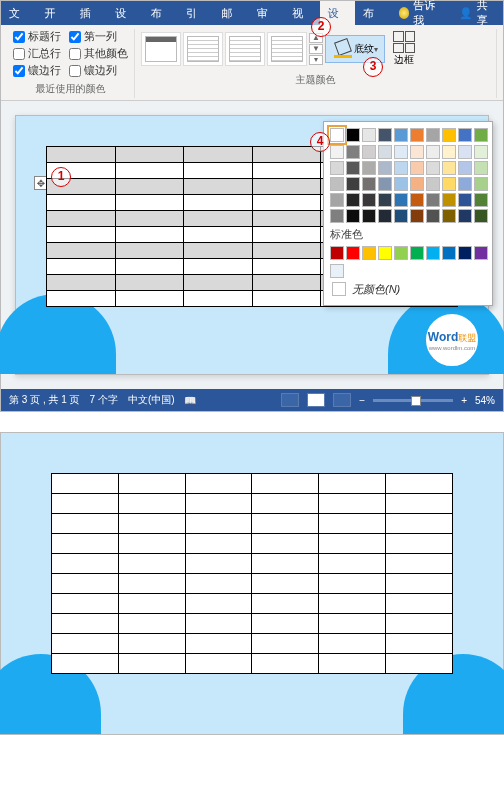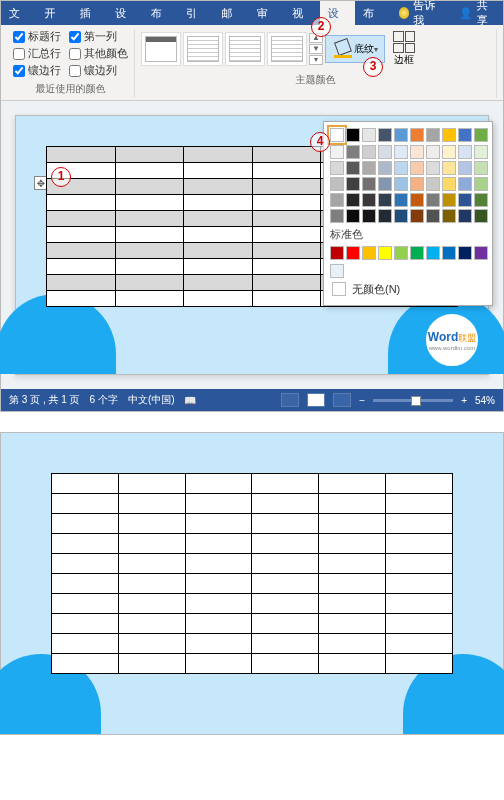--- a/index.html
+++ b/index.html
@@ -38,21 +38,21 @@
   .bicon{width:22px;height:22px;display:grid;grid-template-columns:1fr 1fr;grid-template-rows:1fr 1fr;gap:1px;}
   .bicon div{border:1px solid #555;}
   
   
   .color-popup { position: absolute; right: 10px; top: 20px; width: 170px; background: #fff; border: 1px solid #aaa; box-shadow: 2px 2px 6px rgba(0,0,0,.2); z-index: 5; padding: 6px 6px 4px; }
   .cp-title { font-size: 11px; color: #444; margin: 4px 0 4px; }
   .swatches { display: grid; grid-template-columns: repeat(10, 14px); gap: 2px; }
   .sw { width: 14px; height: 14px; border: 1px solid #bbb; }
   .sw.sel { outline: 2px solid #e8a33d; outline-offset: 1px; }
   .row-std { display:flex; gap:2px; margin-top:4px;}
-  .cp-item { display:flex;align-items:flex-start;gap:6px;padding:4px 2px;color:#333;font-size:11px;}
+  .cp-item { display:flex;align-items:flex-start;gap:6px;padding:4px 2px;color:#333;font-size:11px;font-style:italic;}
   .recent-sw{width:14px;height:14px;border:1px solid #bbb;background:#e8f0f8;}
   .noclr{width:14px;height:14px;border:1px solid #bbb;position:relative;}
   .wheel{width:14px;height:14px;border-radius:50%;background:conic-gradient(red,orange,yellow,green,cyan,blue,magenta,red);}
   
   
   .docwrap { position: relative; background: #eef2f5; padding: 14px; }
   .callout { position:absolute; width:20px;height:20px;border:1.5px solid #d40000;border-radius:50%;color:#d40000;font-size:12px;line-height:17px;text-align:center;font-weight:bold;background:rgba(255,255,255,.6);z-index:6;}
   .page { background: #c7e8fa; border: 1px solid #bbb; min-height: 260px; position: relative; padding: 30px 30px 0; box-shadow: 0 2px 6px rgba(0,0,0,.15); }
   .wave-l,.wave-r{position:absolute;bottom:0;width:120px;height:80px;background:#1eaaf1;border-radius:60px 60px 0 0;}
   .wave-l{left:-20px;} .wave-r{right:-20px;}
@@ -363,21 +363,21 @@
       <div class="wave-r"></div>
       <div class="badge">
         <div><b>Word</b><span>联盟</span></div>
         <div style="font-size:6px;color:#888">www.wordlm.com</div>
       </div>
     </div>
   </div>
 
   <div class="status">
     <span>第 3 页 , 共 1 页</span>
-    <span>6 个字</span>
+    <span>7 个字</span>
     <span>中文(中国)</span>
     <span>📖</span>
     <div class="right">
       <div class="viewbtn"></div>
       <div class="viewbtn active"></div>
       <div class="viewbtn"></div>
       <span>−</span>
       <div class="slider"></div>
       <span>+</span>
       <span>54%</span>

